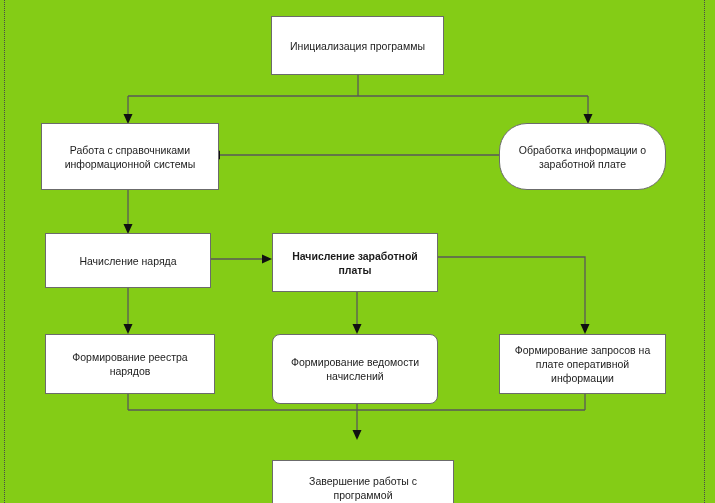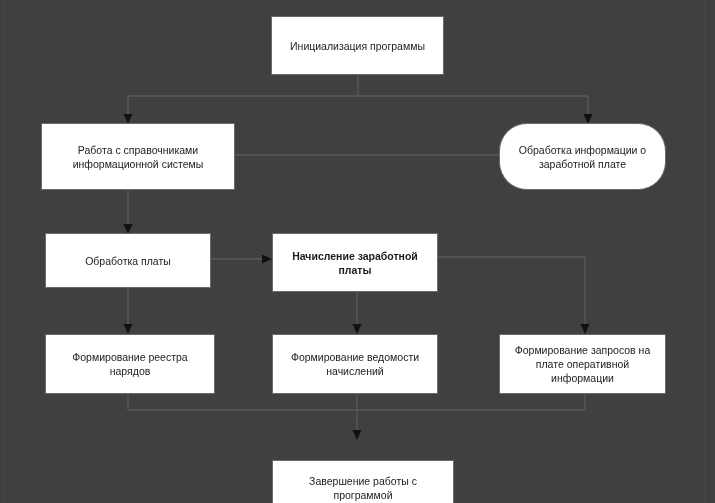--- a/index.html
+++ b/index.html
@@ -4,21 +4,21 @@
 <style>
   html, body {
     margin: 0;
     padding: 0;
     background: #ffffff;
   }
   #canvas {
     position: relative;
     width: 715px;
     height: 503px;
-    background: #404040;
+    background: #84cc16;
     overflow: hidden;
     font-family: "Liberation Sans", sans-serif;
   }
   
   .margin-guide {
     position: absolute;
     top: 0;
     width: 0;
     height: 503px;
     border-left: 1px dotted #4a4a4a;
@@ -95,35 +95,35 @@
 
     <path d="M 128 394 L 128 410"></path>
     <path d="M 585 394 L 585 410"></path>
     <path d="M 128 410 L 585 410"></path>
     <path d="M 357 394 L 357 433"></path>
     <polygon class="arrowhead" points="357,440 352.5,430 361.5,430"></polygon>
   </svg>
 
   <div class="node" style="left:271px; top:16px; width:173px; height:59px;">Инициализация программы</div>
 
-  <div class="node" style="left:41px; top:123px; width:194px; height:67px;">Работа с справочниками
+  <div class="node" style="left:41px; top:123px; width:178px; height:67px;">Работа с справочниками
 информационной системы</div>
 
   <div class="node" style="left:499px; top:123px; width:167px; height:67px;border-radius:28px;">Обработка информации о
 заработной плате</div>
 
-  <div class="node" style="left:45px; top:233px; width:166px; height:55px;">Обработка платы</div>
+  <div class="node" style="left:45px; top:233px; width:166px; height:55px;">Начисление наряда</div>
 
   <div class="node" style="left:272px; top:233px; width:166px; height:59px;font-weight:bold;">Начисление заработной
 платы</div>
 
   <div class="node" style="left:45px; top:334px; width:170px; height:60px;">Формирование реестра
 нарядов</div>
 
-  <div class="node" style="left:272px; top:334px; width:166px; height:60px;">Формирование ведомости
+  <div class="node" style="left:272px; top:334px; width:166px; height:70px;border-radius:8px;">Формирование ведомости
 начислений</div>
 
   <div class="node" style="left:499px; top:334px; width:167px; height:60px;">Формирование запросов на
 плате оперативной
 информации</div>
 
   <div class="node" style="left:272px; top:439px; width:182px; height:56px;margin-top:21px;">Завершение работы с
 программой</div>
 
 </div>

